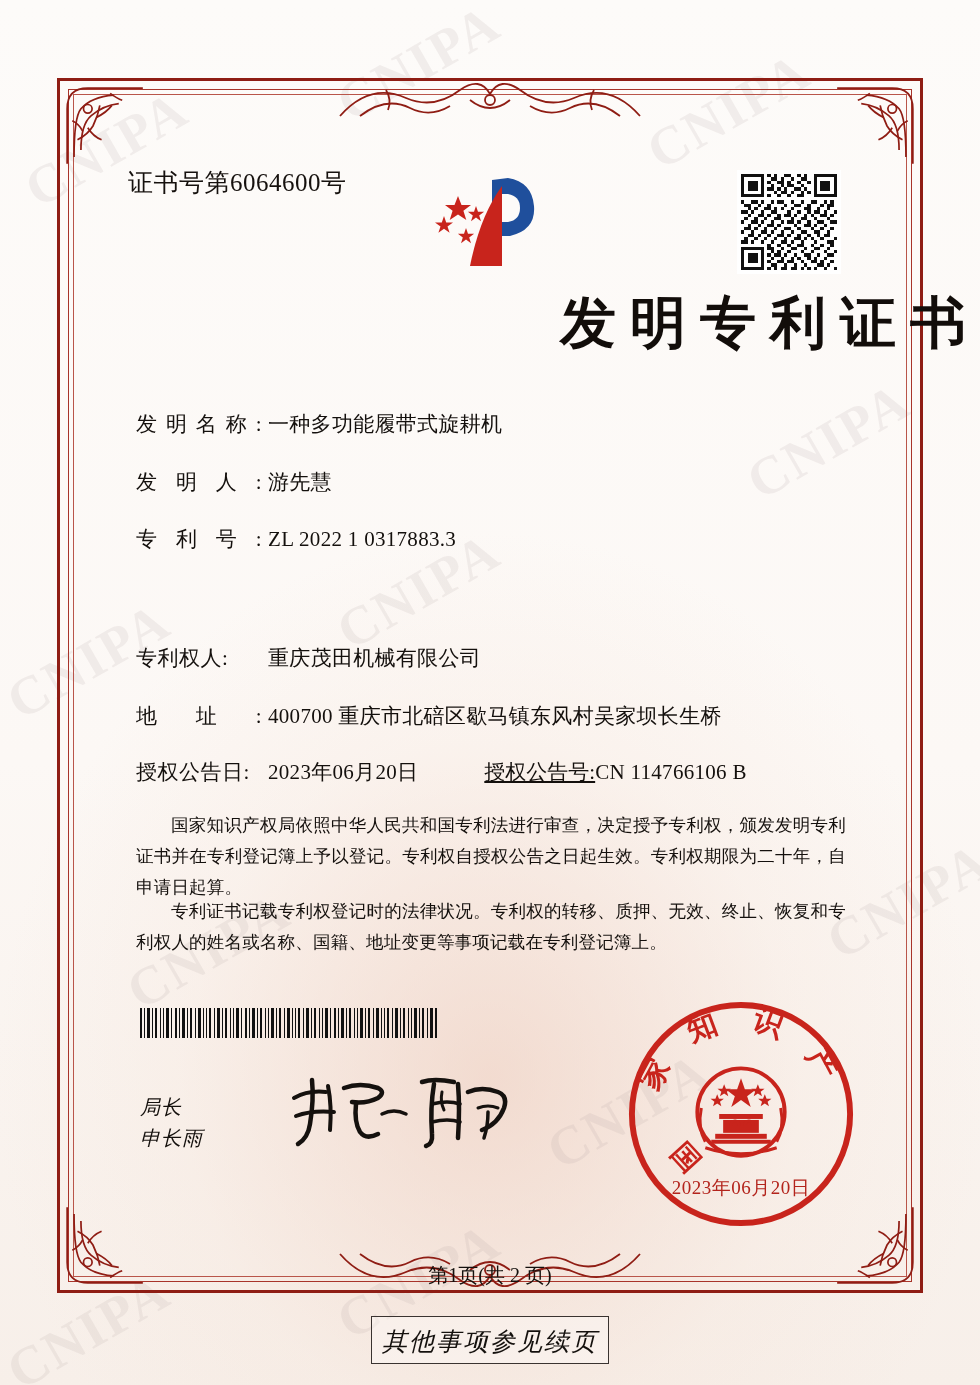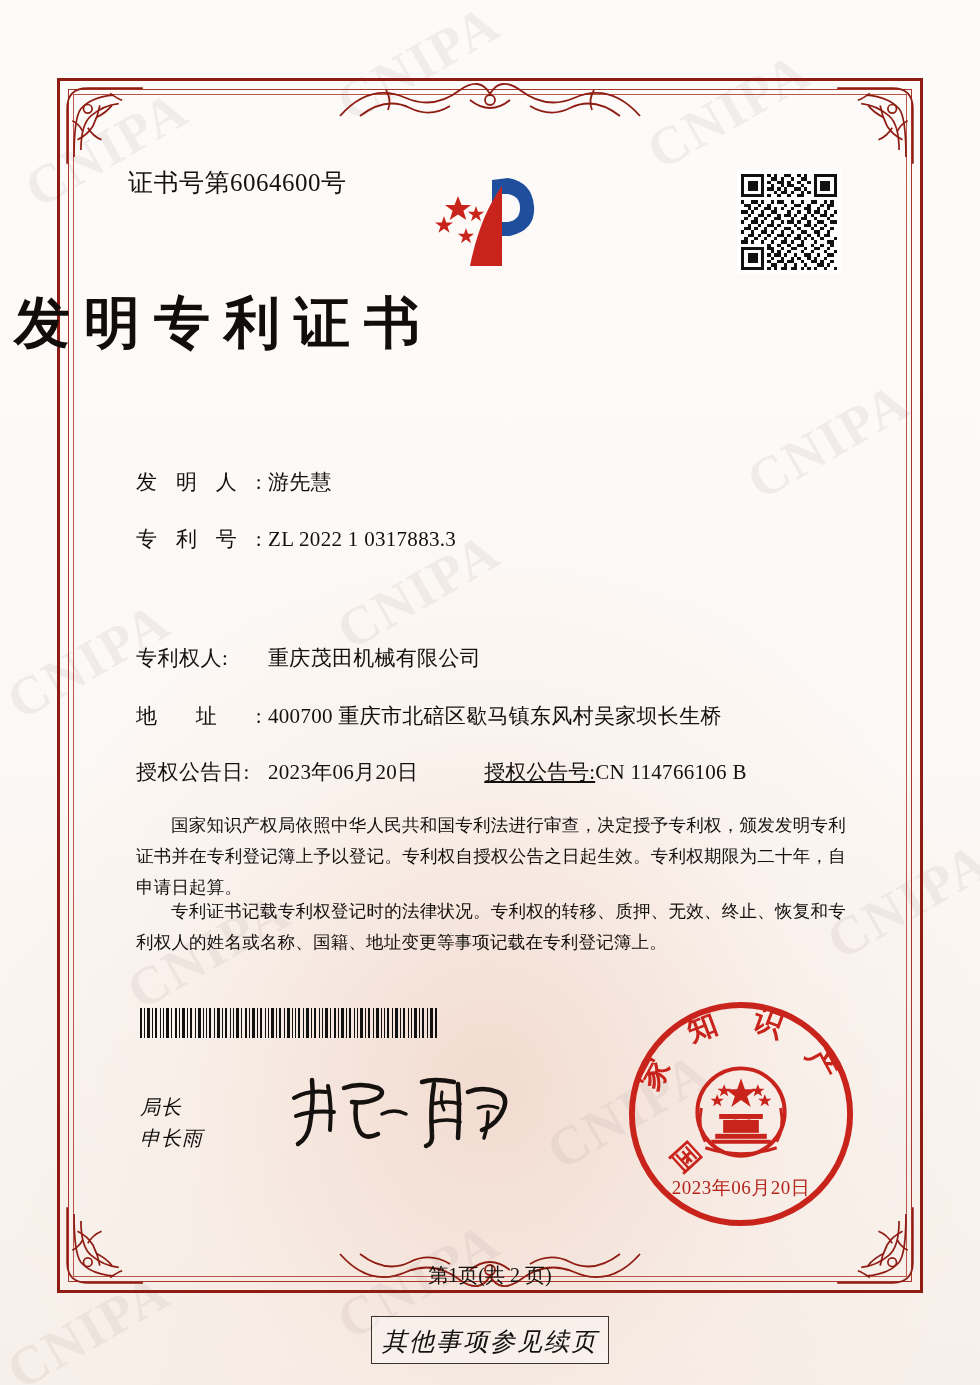--- a/index.html
+++ b/index.html
@@ -107,21 +107,21 @@
     background: #ffffff;
     padding: 4px;
     box-sizing: border-box;
   }
   #qr svg { width: 100%; height: 100%; display:block; }
 
   #title {
     position: absolute;
     left: 0; top: 286px;
     width: 980px;
-    text-align: left;
+    text-align: right;
     font-size: 56px;
     font-weight: 700;
     letter-spacing: 14px;
     text-indent: 14px;
     color: #120d0a;
     font-family: "Liberation Serif", "DejaVu Serif", serif;
   }
 
   .field {
     position: absolute;
@@ -595,20 +595,23 @@
           <rect x="20" y="28" width="1" height="1"></rect>
           <rect x="22" y="28" width="1" height="1"></rect>
           <rect x="25" y="28" width="1" height="1"></rect>
           <rect x="28" y="28" width="1" height="1"></rect>
       </g>
     </svg>
   </div>
 
   <div id="title">发明专利证书</div>
 
+  <div class="field" id="f-name">
+    <span class="lbl spread">发明名称:</span><span class="val">一种多功能履带式旋耕机</span>
+  </div>
   <div class="field" id="f-inv">
     <span class="lbl spread">发明人:</span><span class="val">游先慧</span>
   </div>
   <div class="field" id="f-pno">
     <span class="lbl spread">专利号:</span><span class="val">ZL 2022 1 0317883.3</span>
   </div>
   <div class="field" id="f-owner">
     <span class="lbl">专利权人:</span><span class="val">重庆茂田机械有限公司</span>
   </div>
   <div class="field" id="f-addr">

